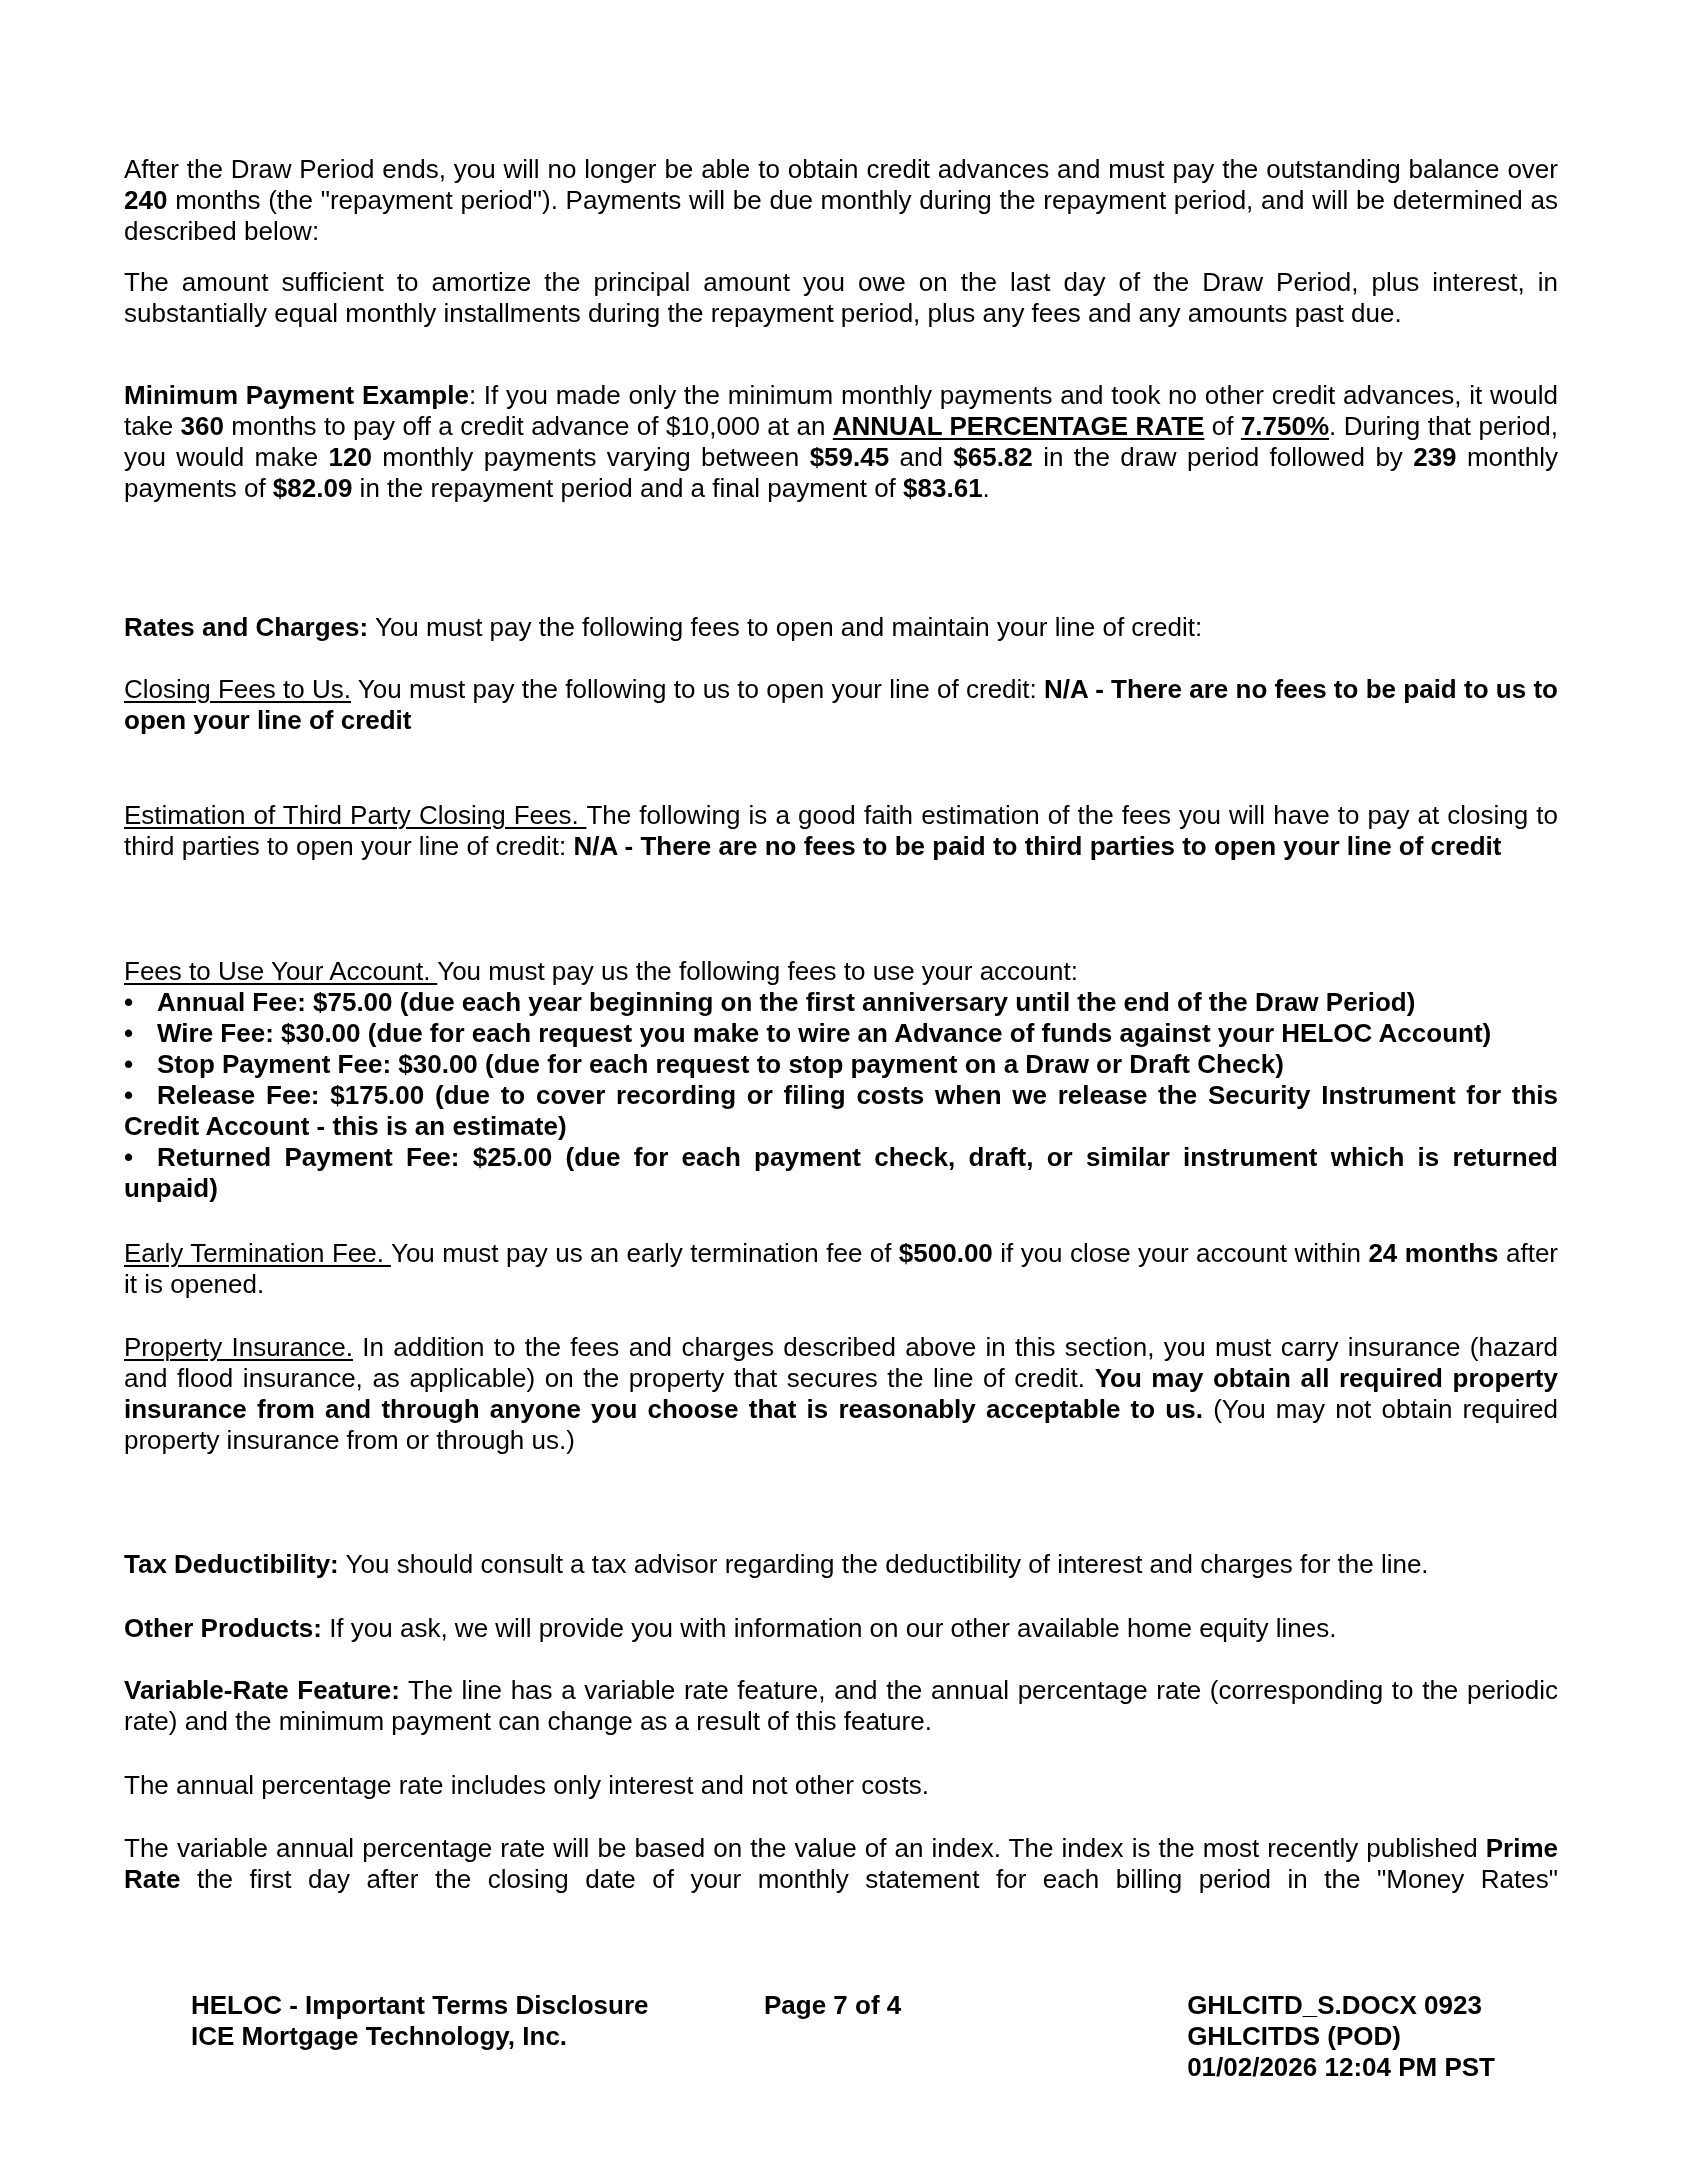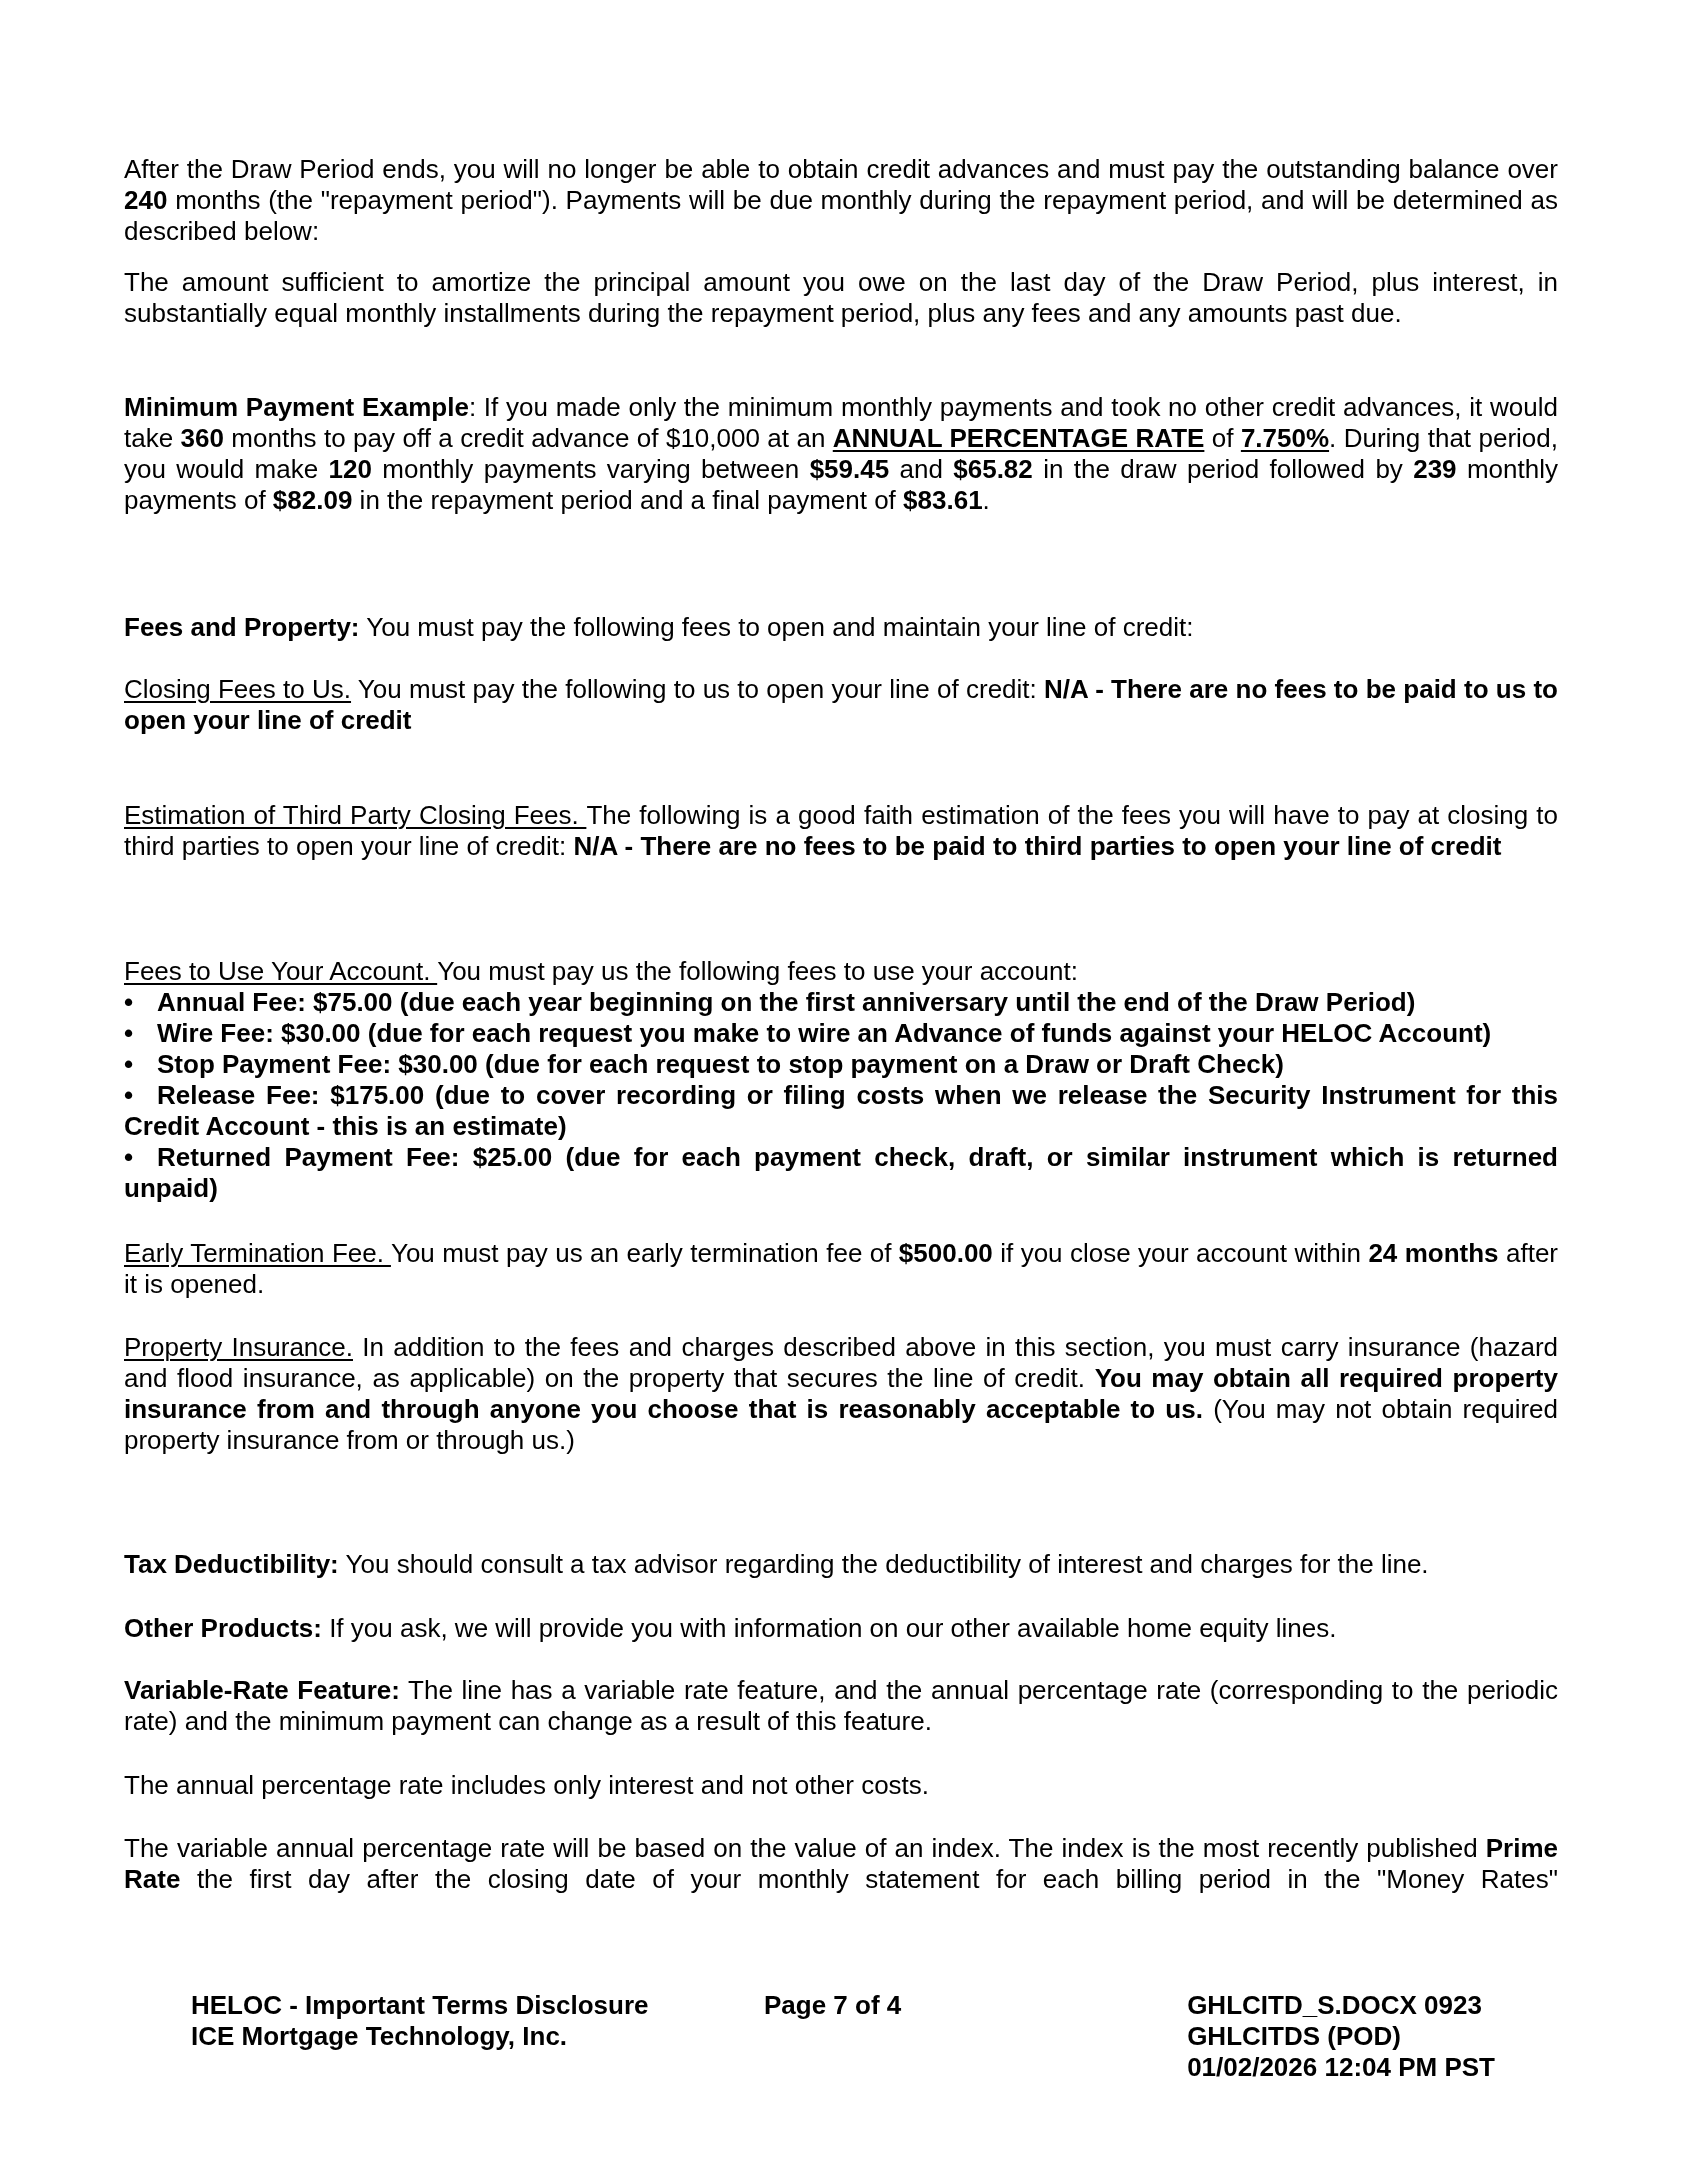--- a/index.html
+++ b/index.html
@@ -30,28 +30,28 @@
 <div class="page">
 
   <div class="body-text" style="top:154px;">
     <p><span>After the Draw Period ends, you will no longer be able to obtain credit advances and must pay the outstanding balance over </span><span class="b">240</span><span> months (the "repayment period"). Payments will be due monthly during the repayment period, and will be determined as described below:</span></p>
   </div>
 
   <div class="body-text" style="top:267px;">
     <p>The amount sufficient to amortize the principal amount you owe on the last day of the Draw Period, plus interest, in substantially equal monthly installments during the repayment period, plus any fees and any amounts past due.</p>
   </div>
 
-  <div class="body-text" style="top:392px;">
+  <div class="body-text" style="top:380px;">
     <p>
       <span class="b">Minimum Payment Example</span><span>: If you made only the minimum monthly payments and took no other credit advances, it would take </span><span class="b">360</span><span> months to pay off a credit advance of $10,000 at an </span><span class="b u">ANNUAL PERCENTAGE RATE</span><span> of </span><span class="b u">7.750%</span><span>. During that period, you would make </span><span class="b">120</span><span> monthly payments varying between </span><span class="b">$59.45</span><span> and </span><span class="b">$65.82</span><span> in the draw period followed by </span><span class="b">239</span><span> monthly payments of </span><span class="b">$82.09</span><span> in the repayment period and a final payment of </span><span class="b">$83.61</span><span>.</span>
     </p>
   </div>
 
   <div class="body-text nojust" style="top:612px;">
-    <p><span class="b">Fees and Property:</span><span> You must pay the following fees to open and maintain your line of credit:</span></p>
+    <p><span class="b">Rates and Charges:</span><span> You must pay the following fees to open and maintain your line of credit:</span></p>
   </div>
 
   <div class="body-text" style="top:674px;">
     <p><span class="u">Closing Fees to Us.</span><span> You must pay the following to us to open your line of credit: </span><span class="b">N/A - There are no fees to be paid to us to open your line of credit</span></p>
   </div>
 
   <div class="body-text" style="top:800px;">
     <p><span class="u">Estimation of Third Party Closing Fees. </span><span>The following is a good faith estimation of the fees you will have to pay at closing to third parties to open your line of credit: </span><span class="b">N/A - There are no fees to be paid to third parties to open your line of credit</span></p>
   </div>
 

